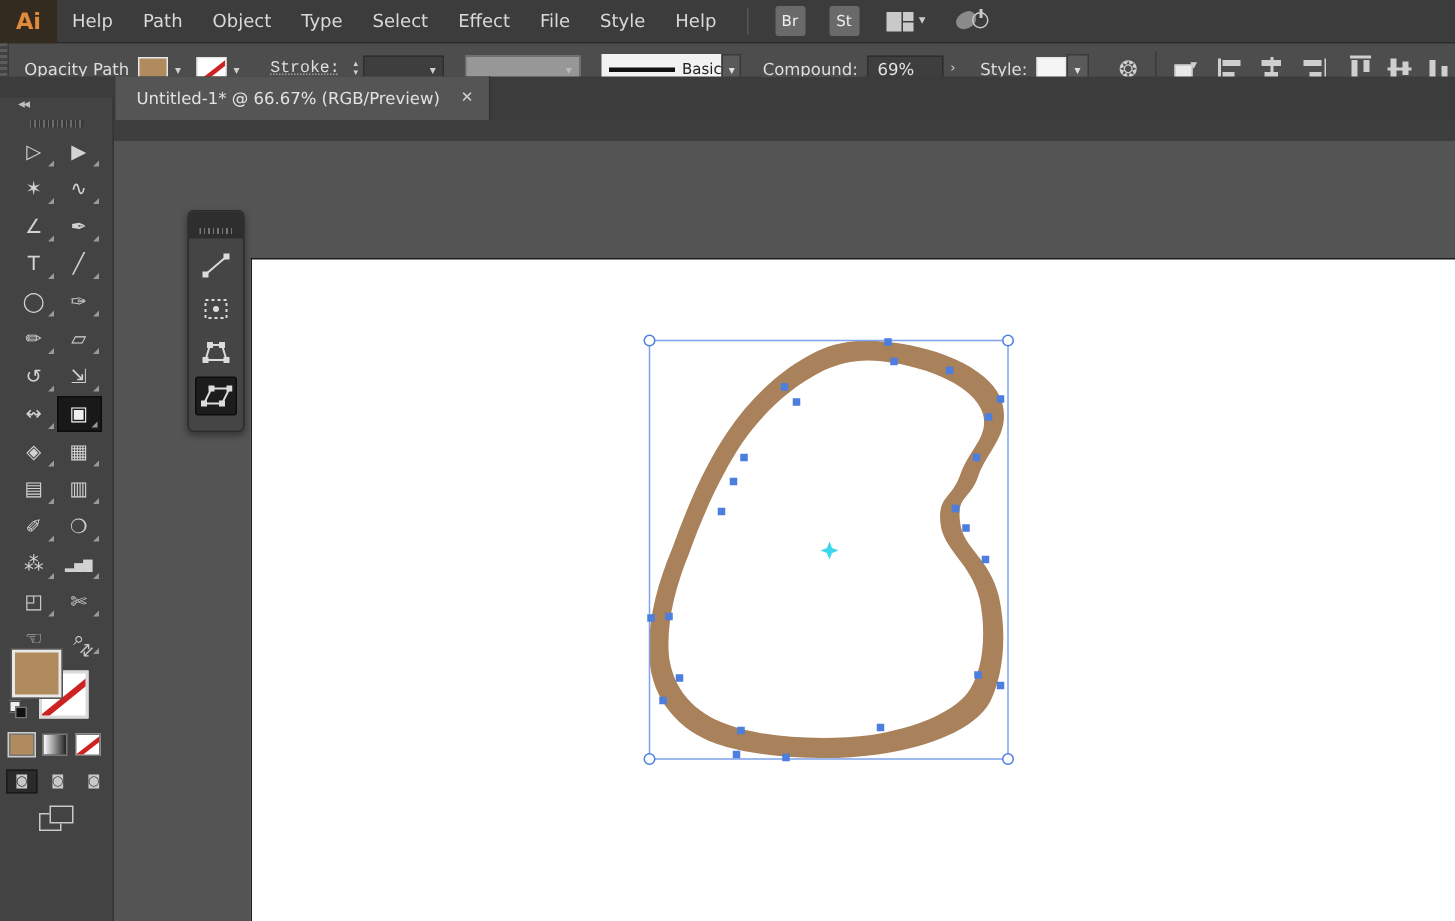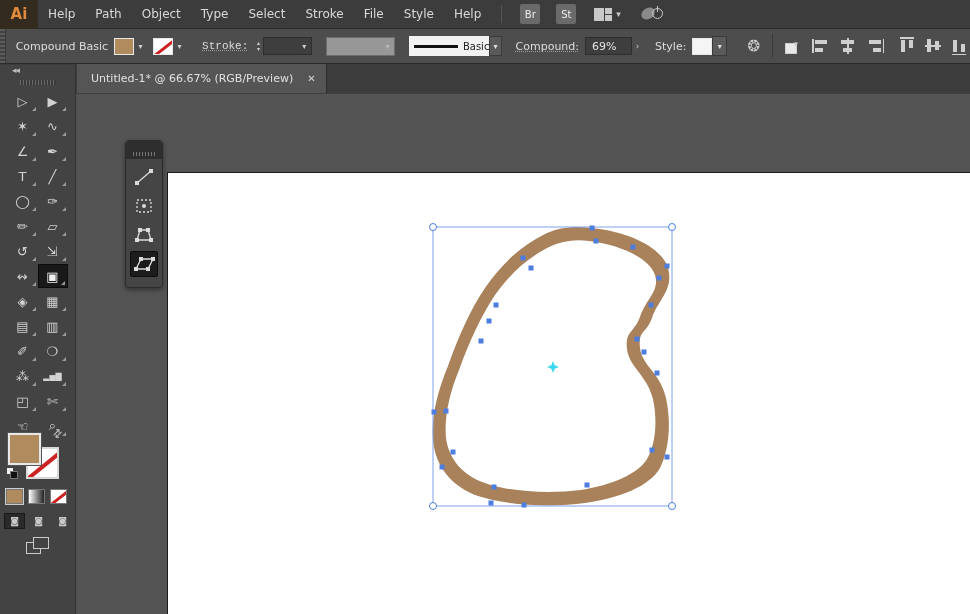--- a/index.html
+++ b/index.html
@@ -63,21 +63,21 @@
   .cb-sep { width:1px; height:24px; background:#3a3a3a; margin:0 12px; }
   .xform-icon { position:relative; width:17px; height:15px; }
   .xform-icon .bx { position:absolute; left:0; bottom:0; width:12px; height:11px;
     border:1.4px solid #cfcfcf; background:#e9e9e9; }
   .xform-icon .ar { position:absolute; right:0; top:0; color:#cfcfcf; font-size:9px; }
   .aligns { display:flex; align-items:center; gap:6px; margin-left:14px; }
   .al { width:20px; height:18px; position:relative; }
   .al i { position:absolute; background:#cfcfcf; }
 
   
-  .tabbar { position:absolute; left:0; top:64px; width:970px; height:29px; background:#3c3c3c; }
+  .tabbar { position:absolute; left:0; top:51px; width:970px; height:29px; background:#3c3c3c; }
   .tab { position:absolute; left:77px; top:0; height:29px; padding:0 10px 0 14px;
     background:#555555; display:flex; align-items:center; gap:14px; border-right:1px solid #2e2e2e; }
   .tab-title { color:#e2e2e2; font-size:11px; }
   .tab-close { color:#d5d5d5; font-size:10px; }
 
   
   .workspace { position:absolute; left:0; top:94px; width:970px; height:520px; background:#545454; }
 
   
   .toolpanel { position:absolute; left:0; top:-29px; width:76px; height:549px;
@@ -142,21 +142,21 @@
 <body>
 
 <div class="menubar">
   <div class="ai-logo">Ai</div>
   <div style="display:flex;">
       <div class="menu-item">Help</div>
       <div class="menu-item">Path</div>
       <div class="menu-item">Object</div>
       <div class="menu-item">Type</div>
       <div class="menu-item">Select</div>
-      <div class="menu-item">Stroke</div>
+      <div class="menu-item">Effect</div>
       <div class="menu-item">File</div>
       <div class="menu-item">Style</div>
       <div class="menu-item">Help</div>
     </div>
   <div class="mb-sep"></div>
   <div class="sq-btn">Br</div>
   <div class="sq-btn">St</div>
   <div class="ws-icon">
       <span></span>
       <span></span>
@@ -164,21 +164,21 @@
     </div>
   <div class="chev">▾</div>
   <div class="sync">
     <span class="blob"></span>
       <span class="pwr"></span>
   </div>
 </div>
 
 <div class="controlbar">
   <div class="grip-v"></div>
-  <span class="cb-label">Compound Basic</span>
+  <span class="cb-label">Opacity Path</span>
 
   <div class="swatch-drop">
     <span class="swatch fill-brown"></span>
     <span class="dd-chev">▾</span>
   </div>
   <div class="swatch-drop">
     <span class="swatch none"></span>
     <span class="dd-chev">▾</span>
   </div>
 

